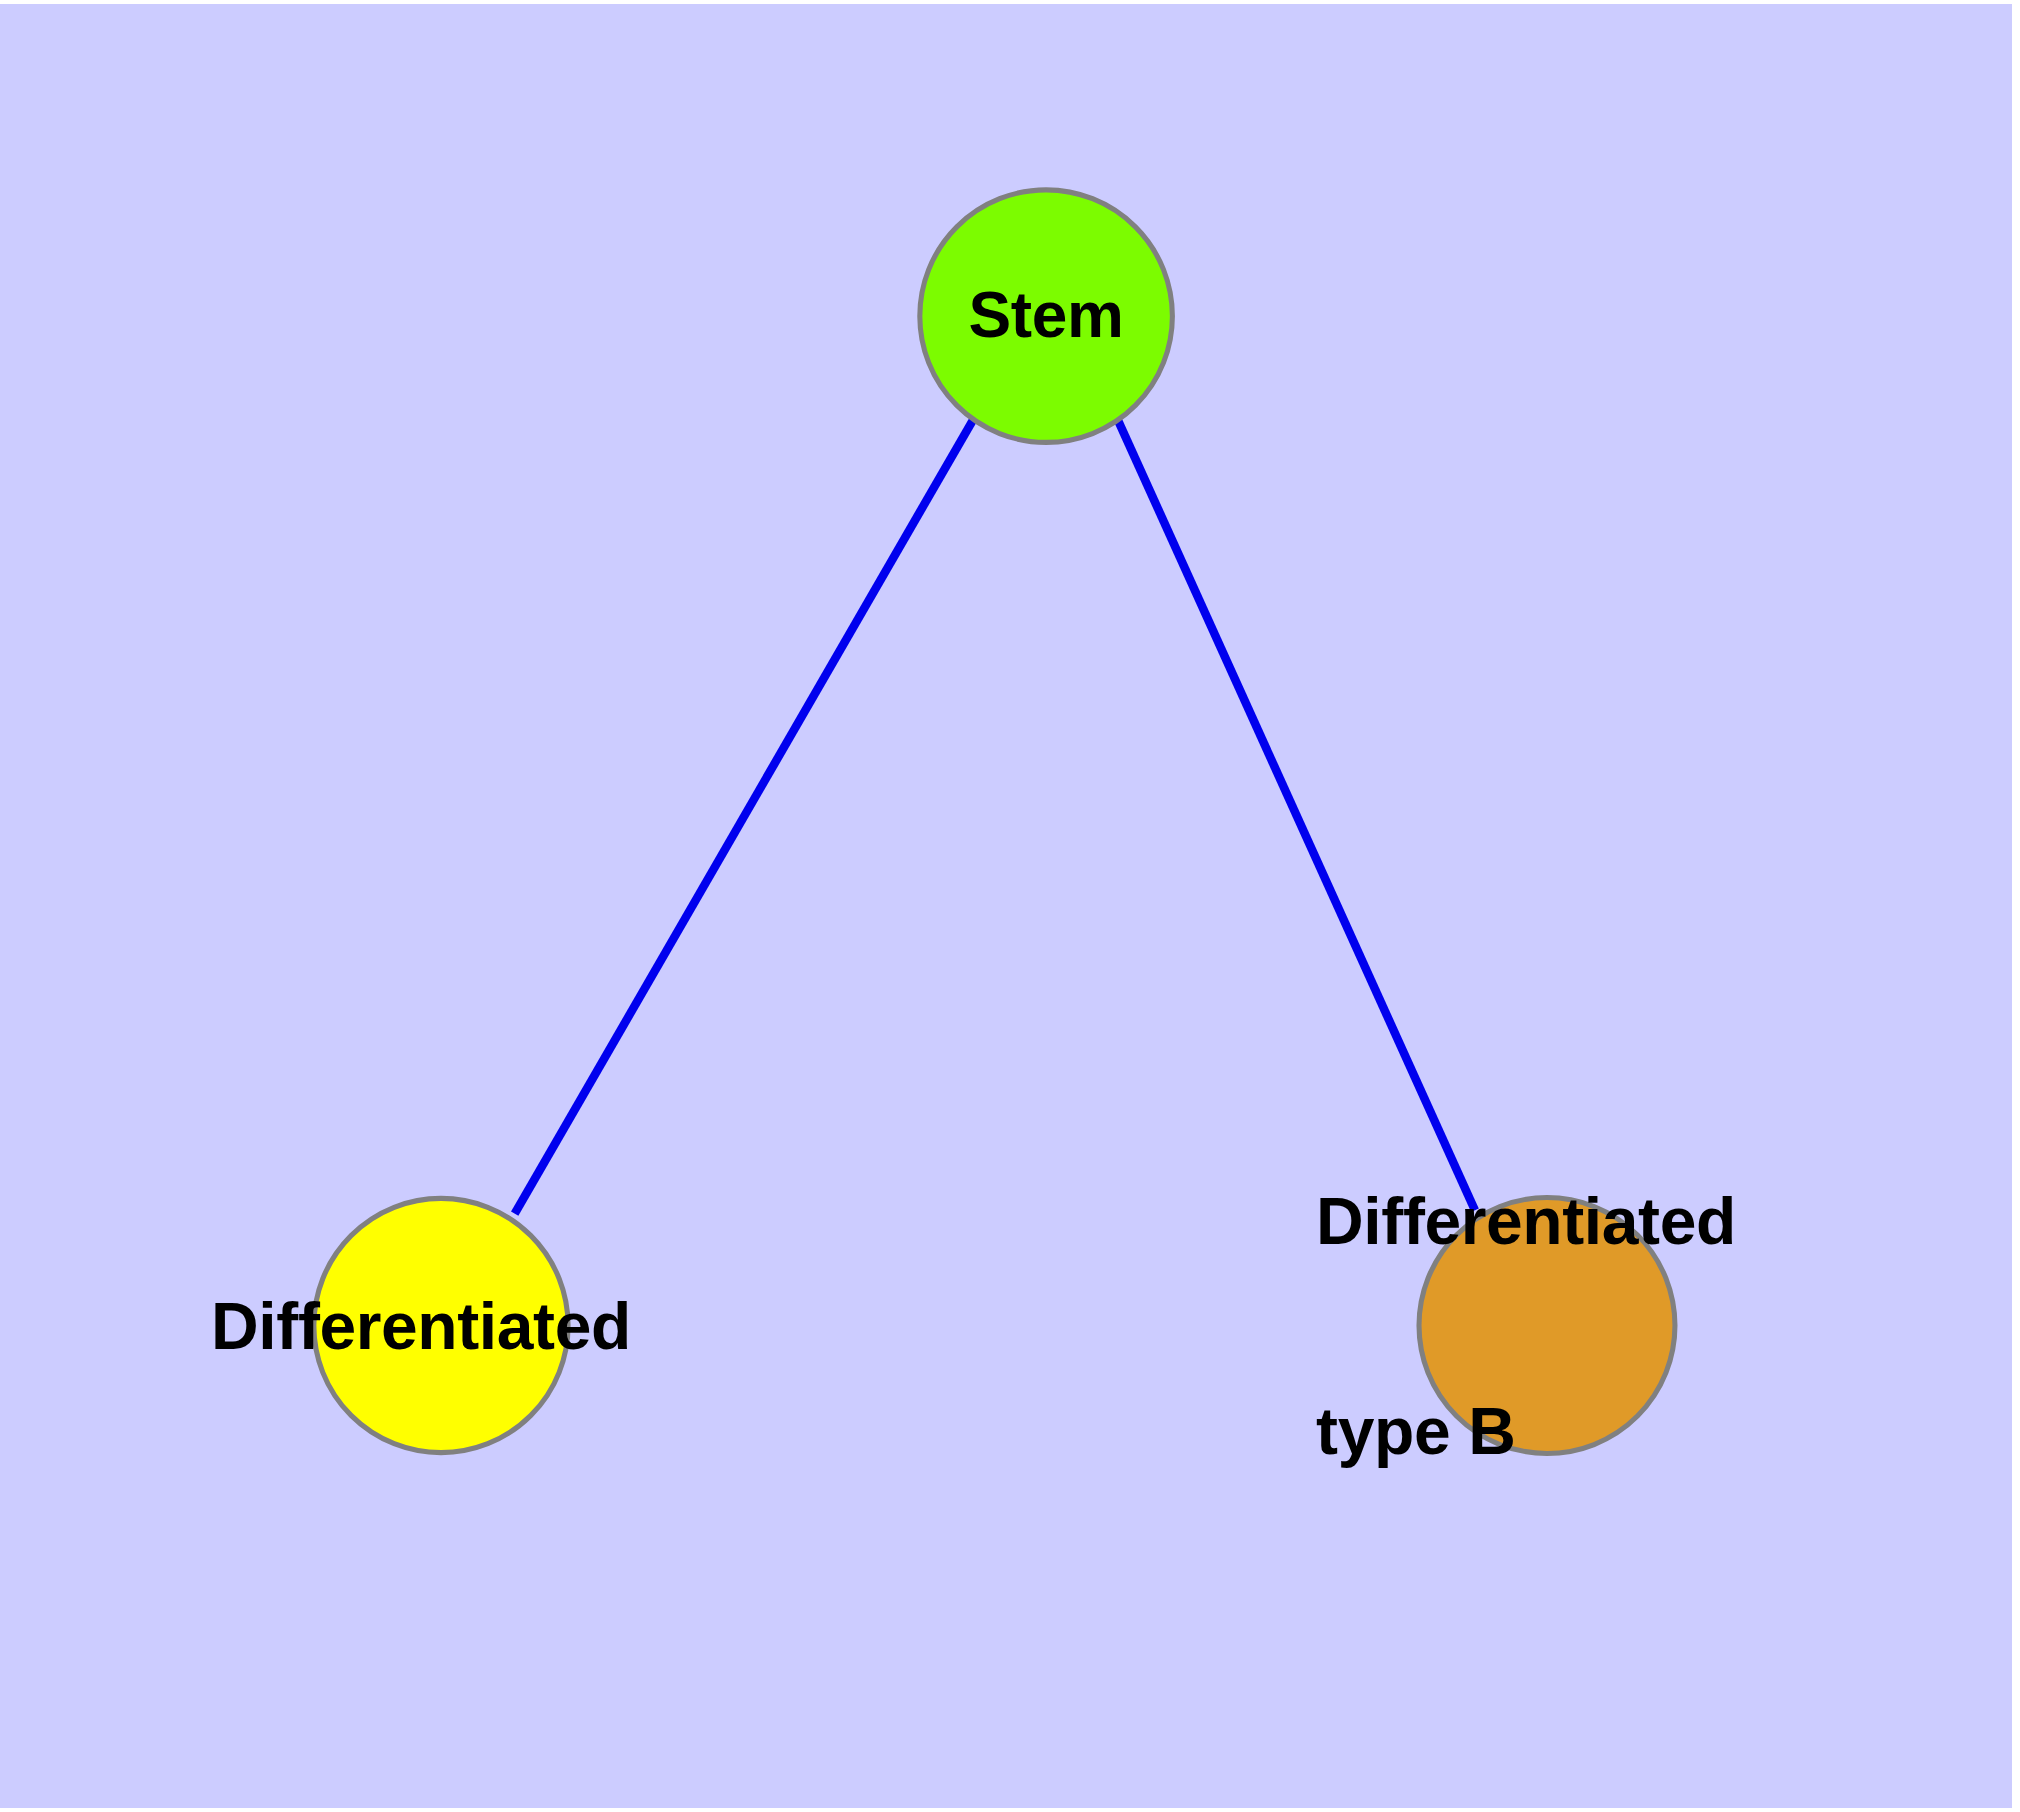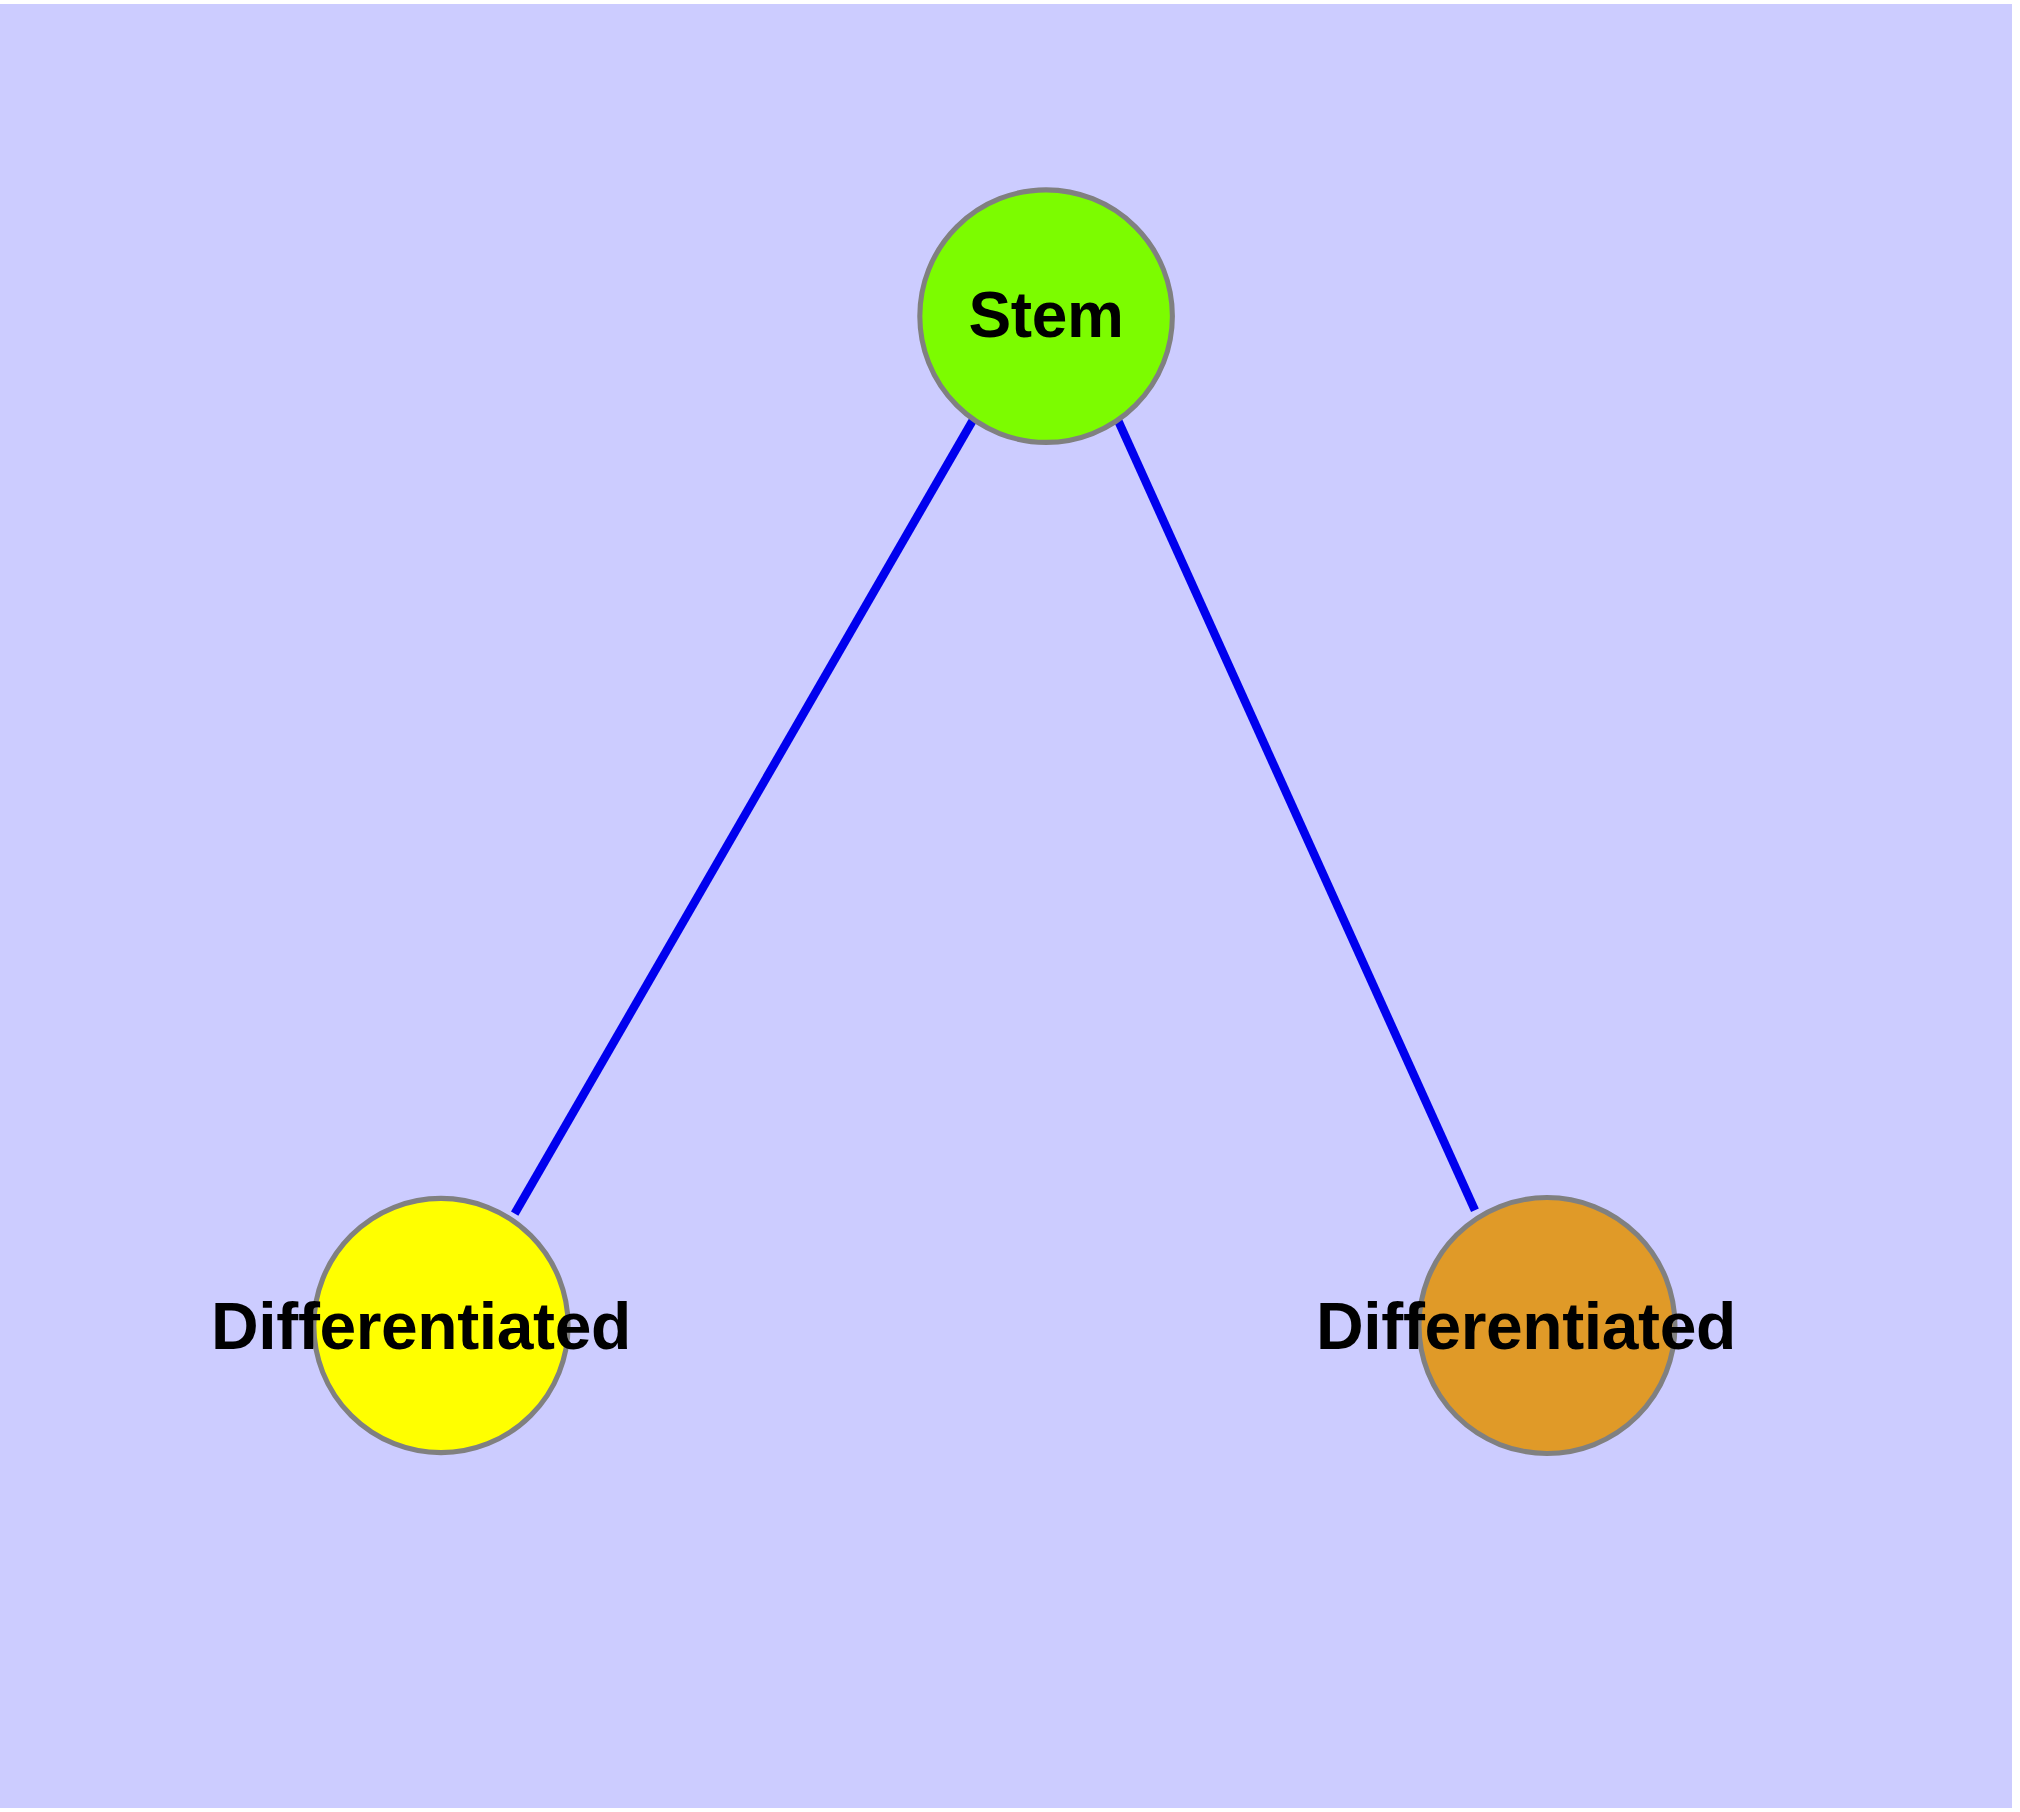--- a/index.html
+++ b/index.html
@@ -82,16 +82,17 @@
   </svg>
 
   <div id="label-stem" class="node-label">Stem</div>
 
   <div id="label-type-a" class="node-label">
     <div>Differentiated</div>
   </div>
 
   <div id="label-type-b" class="node-label">
     <div>Differentiated</div>
+    <div>type B</div>
   </div>
 
 </div>
 
 
 </body></html>

